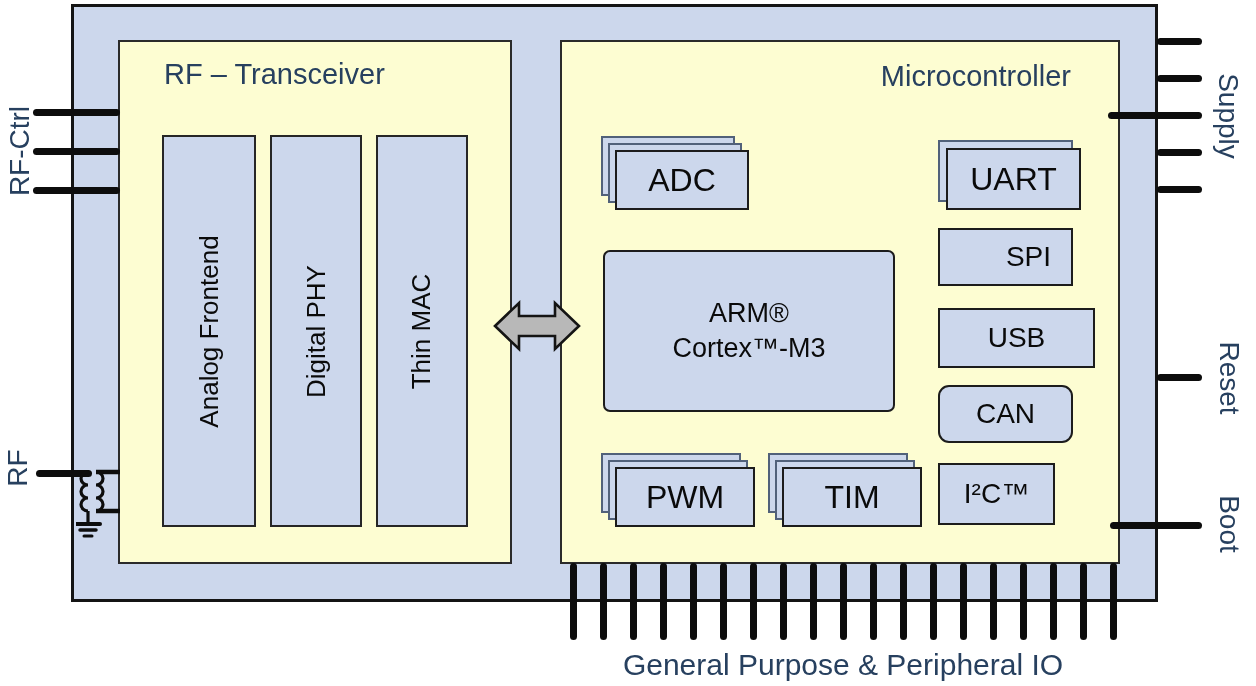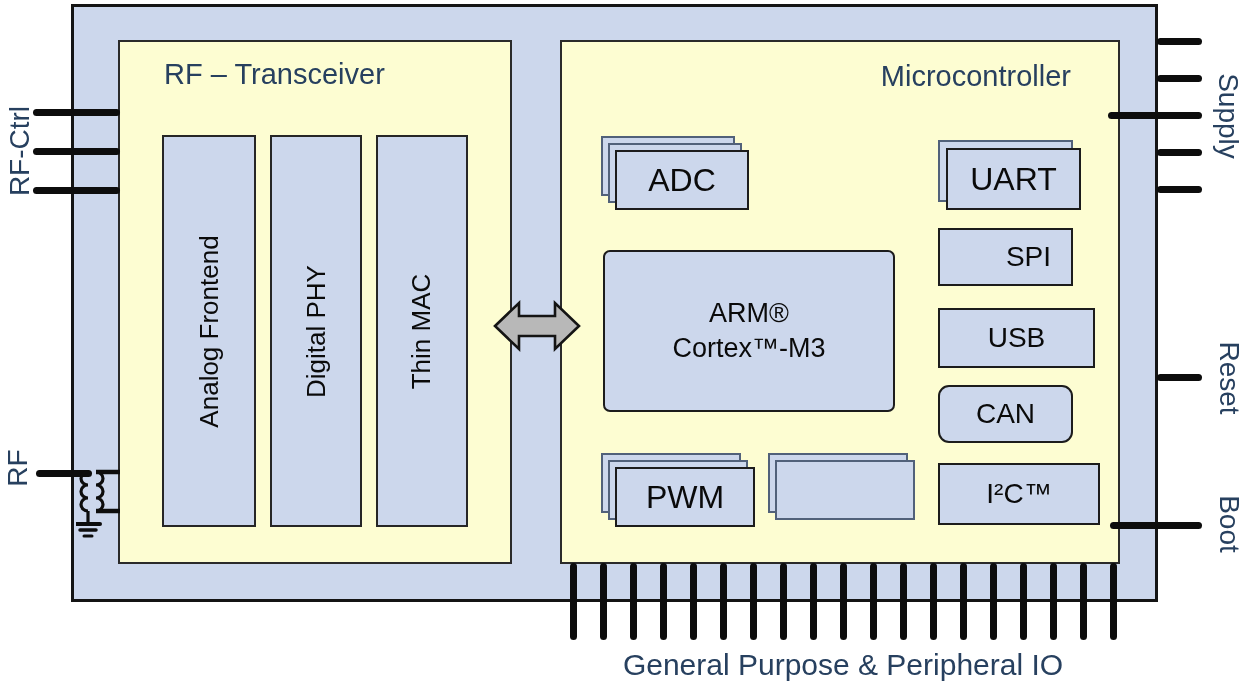--- a/index.html
+++ b/index.html
@@ -142,23 +142,26 @@
     <div class="layer" style="left:0;top:0;width:140px;height:60px;"></div>
     <div class="layer" style="left:7px;top:7px;width:140px;height:60px;"></div>
     <div class="layer front" style="left:14px;top:14px;width:140px;height:60px;">
       <span>PWM</span>
     </div>
   </div>
 
   <div class="abs stack" style="left:768px;top:453px;width:158px;height:76px;">
     <div class="layer" style="left:0;top:0;width:140px;height:60px;"></div>
     <div class="layer" style="left:7px;top:7px;width:140px;height:60px;"></div>
-  </div>
-
-  <div class="abs block" style="left:938px;top:463px;width:162px;height:62px;justify-content:center;">
+    <div class="layer front" style="left:14px;top:14px;width:140px;height:60px;">
+      <span>TIM</span>
+    </div>
+  </div>
+
+  <div class="abs block" style="left:938px;top:463px;width:117px;height:62px;justify-content:center;">
     <span>I²C™</span>
   </div>
 
   <svg class="abs" style="left:492px;top:294px;z-index:4;" width="90" height="64" viewBox="0 0 90 64">
     <path d="M3,32 L27,9 L27,22 L63,22 L63,9 L87,32 L63,55 L63,42 L27,42 L27,55 Z" fill="#b8b8b8" stroke="#141414" stroke-width="2.6" stroke-linejoin="miter"></path>
   </svg>
 
   <div id="pins-rfctrl">
       <div class="pin hpin" style="left: 33px; top: 108.5px; width: 87px;"></div>
       <div class="pin hpin" style="left: 33px; top: 147.5px; width: 87px;"></div>

